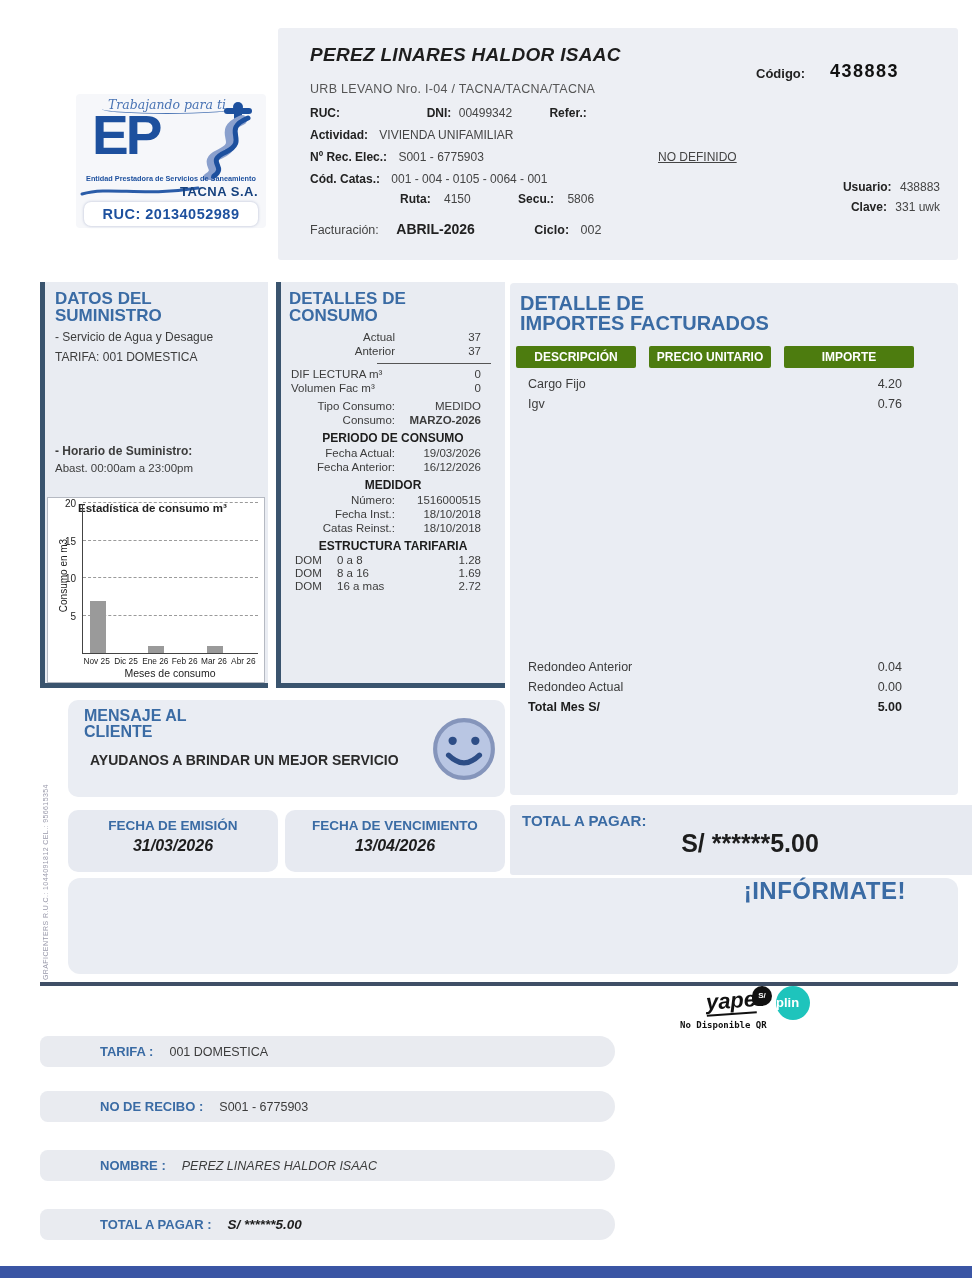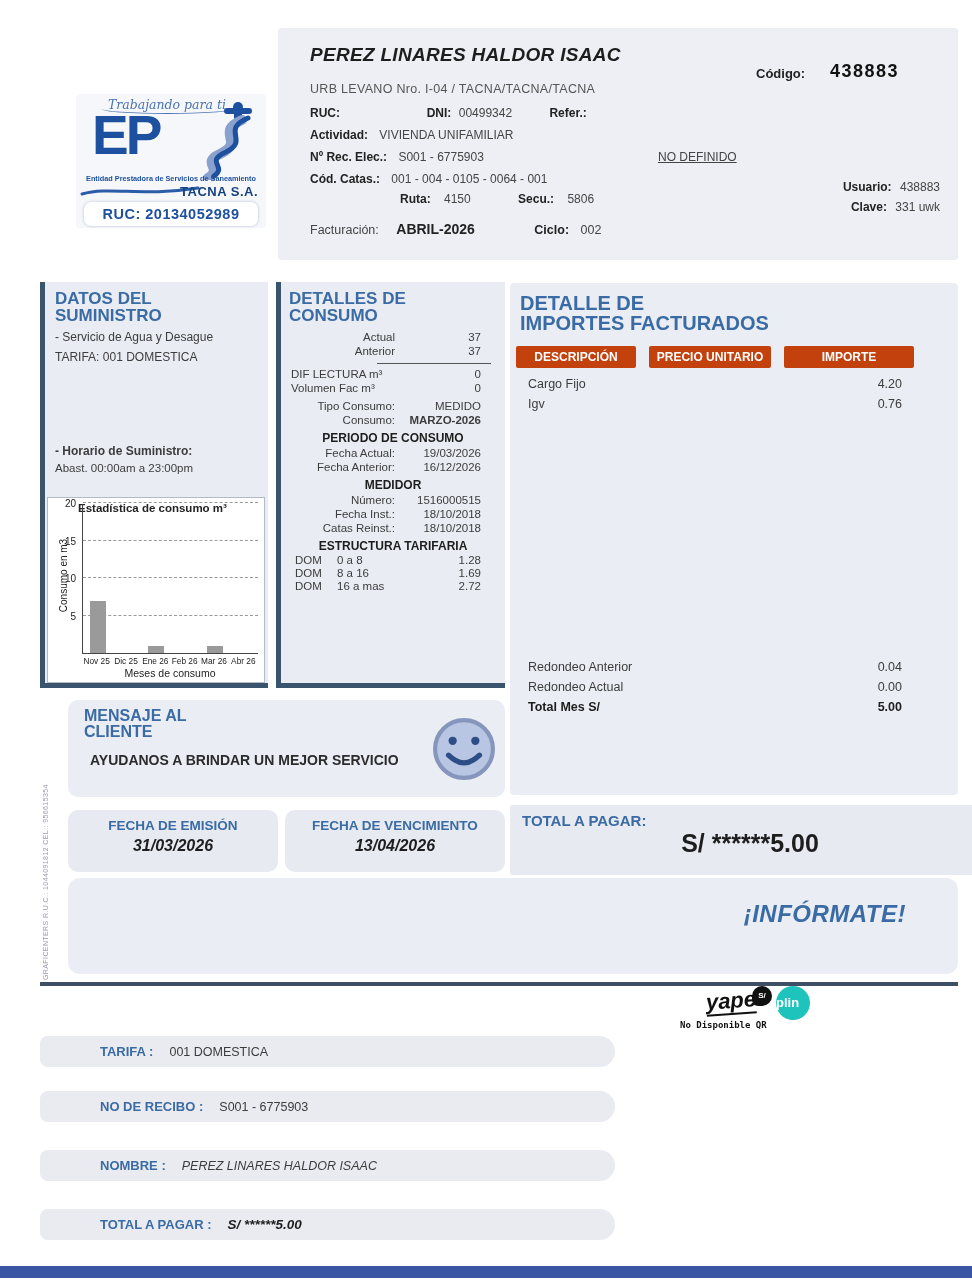--- a/index.html
+++ b/index.html
@@ -65,21 +65,21 @@
   .trow { display:flex; margin:1px 14px; }
   .trow span:nth-child(1){ width:42px; }
   .trow span:nth-child(2){ width:86px; }
   .trow span:nth-child(3){ flex:1; text-align:right; padding-right:10px; }
 
   
   .importes { left:510px; top:283px; width:448px; height:512px; background:#eaedf3; border-radius:4px;
               display:flex; flex-direction:column; }
   .importes-title { margin:10px 0 8px 10px; font-size:20px; }
   .chips { display:flex; gap:13px; margin:4px 0 6px 6px; }
-  .chip { background:#c2410c; color:#fff; font-weight:bold; font-size:12px; text-align:center;
+  .chip { background:#4d7c0f; color:#fff; font-weight:bold; font-size:12px; text-align:center;
           height:22px; line-height:22px; border-radius:2px; }
   .irow { display:flex; justify-content:space-between; font-size:12.5px; color:#3c3c3c;
           padding:3px 56px 3px 18px; }
   .importes-spacer { flex:1; }
   .importes-bottom { padding-bottom:78px; }
 
   
   .mensaje { left:68px; top:700px; width:437px; height:97px; background:#eaedf3; border-radius:10px; }
   .mensaje-title { position:absolute; left:16px; top:8px; font-size:16px; }
   .mensaje-body { position:absolute; left:22px; top:52px; font-size:14px; font-weight:bold; color:#2b2b2b; }
@@ -87,21 +87,21 @@
 
   
   .fecha-box { top:810px; height:62px; background:#e7eaf1; border-radius:10px; text-align:center; }
   .fecha-label { margin-top:9px; font-size:13.5px; }
   .fecha-value { margin-top:4px; font-size:16px; font-weight:bold; font-style:italic; color:#1d1d1d; }
   .totalpagar { left:510px; top:805px; width:480px; height:70px; background:#e7eaf1; border-radius:3px; }
   .totalpagar-label { position:absolute; left:12px; top:8px; font-size:15px; }
   .totalpagar-value { position:absolute; left:0; top:24px; width:100%; text-align:center;
                       font-size:25px; font-weight:bold; color:#1d1d1d; }
   .informate-box { left:68px; top:878px; width:890px; height:96px; background:#eaedf3; border-radius:12px; }
-  .informate-text { position:absolute; right:52px; top:24px; font-size:24px; letter-spacing:.5px;font-style:italic; }
+  .informate-text { position:absolute; right:52px; top:1px; font-size:24px; letter-spacing:.5px; }
 
   
   .sep { left:40px; top:982px; width:918px; height:4px; background:#3f4f66; }
   .side-note { left:42px; top:768px; height:212px; width:12px; writing-mode:vertical-rl; transform:rotate(180deg);
                font-size:7px; color:#9a9aab; letter-spacing:.4px; white-space:nowrap; }
   .yape { left:706px; top:990px; font-size:22px; font-weight:bold; font-style:italic; color:#111;
           border-bottom:2px solid #111; line-height:1; padding-bottom:1px; transform:rotate(-4deg); }
   .yape-bubble { left:752px; top:986px; width:20px; height:20px; background:#111; border-radius:50% 50% 50% 6px;
                  color:#fff; font-size:8px; font-weight:bold; text-align:center; line-height:20px; }
   .plin { left:776px; top:986px; width:34px; height:34px; background:#1ec4bc; border-radius:50%;

